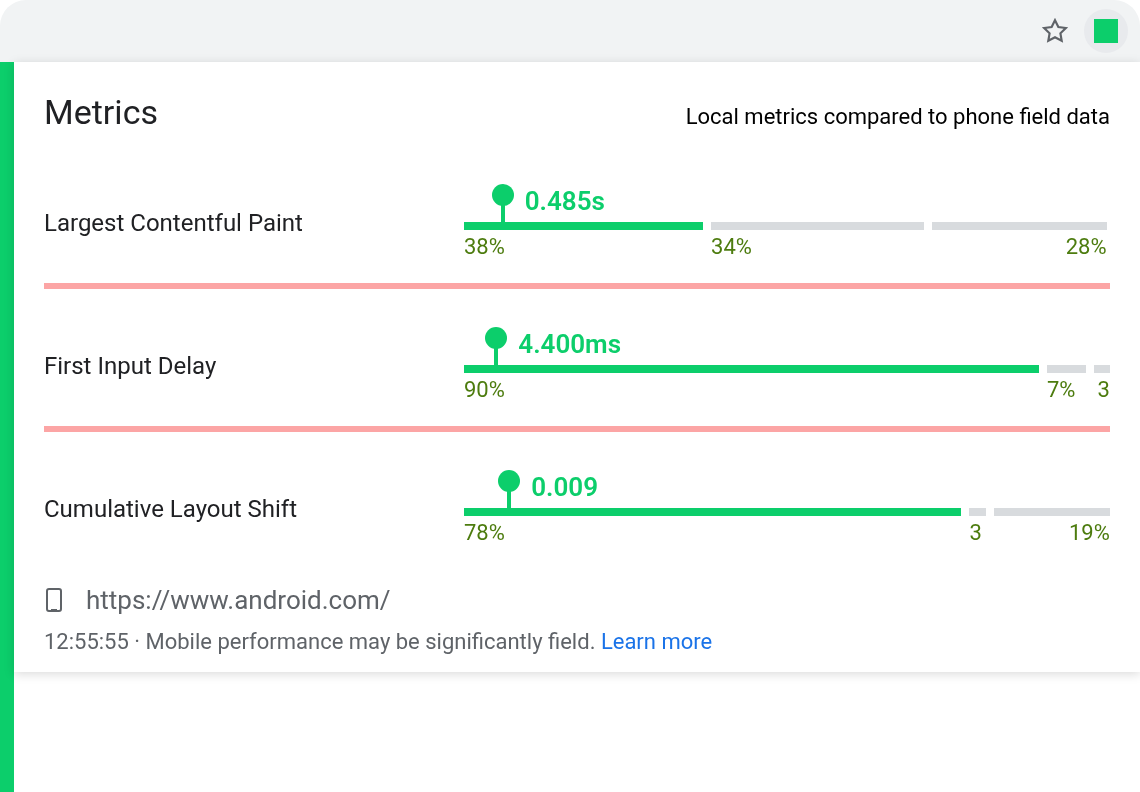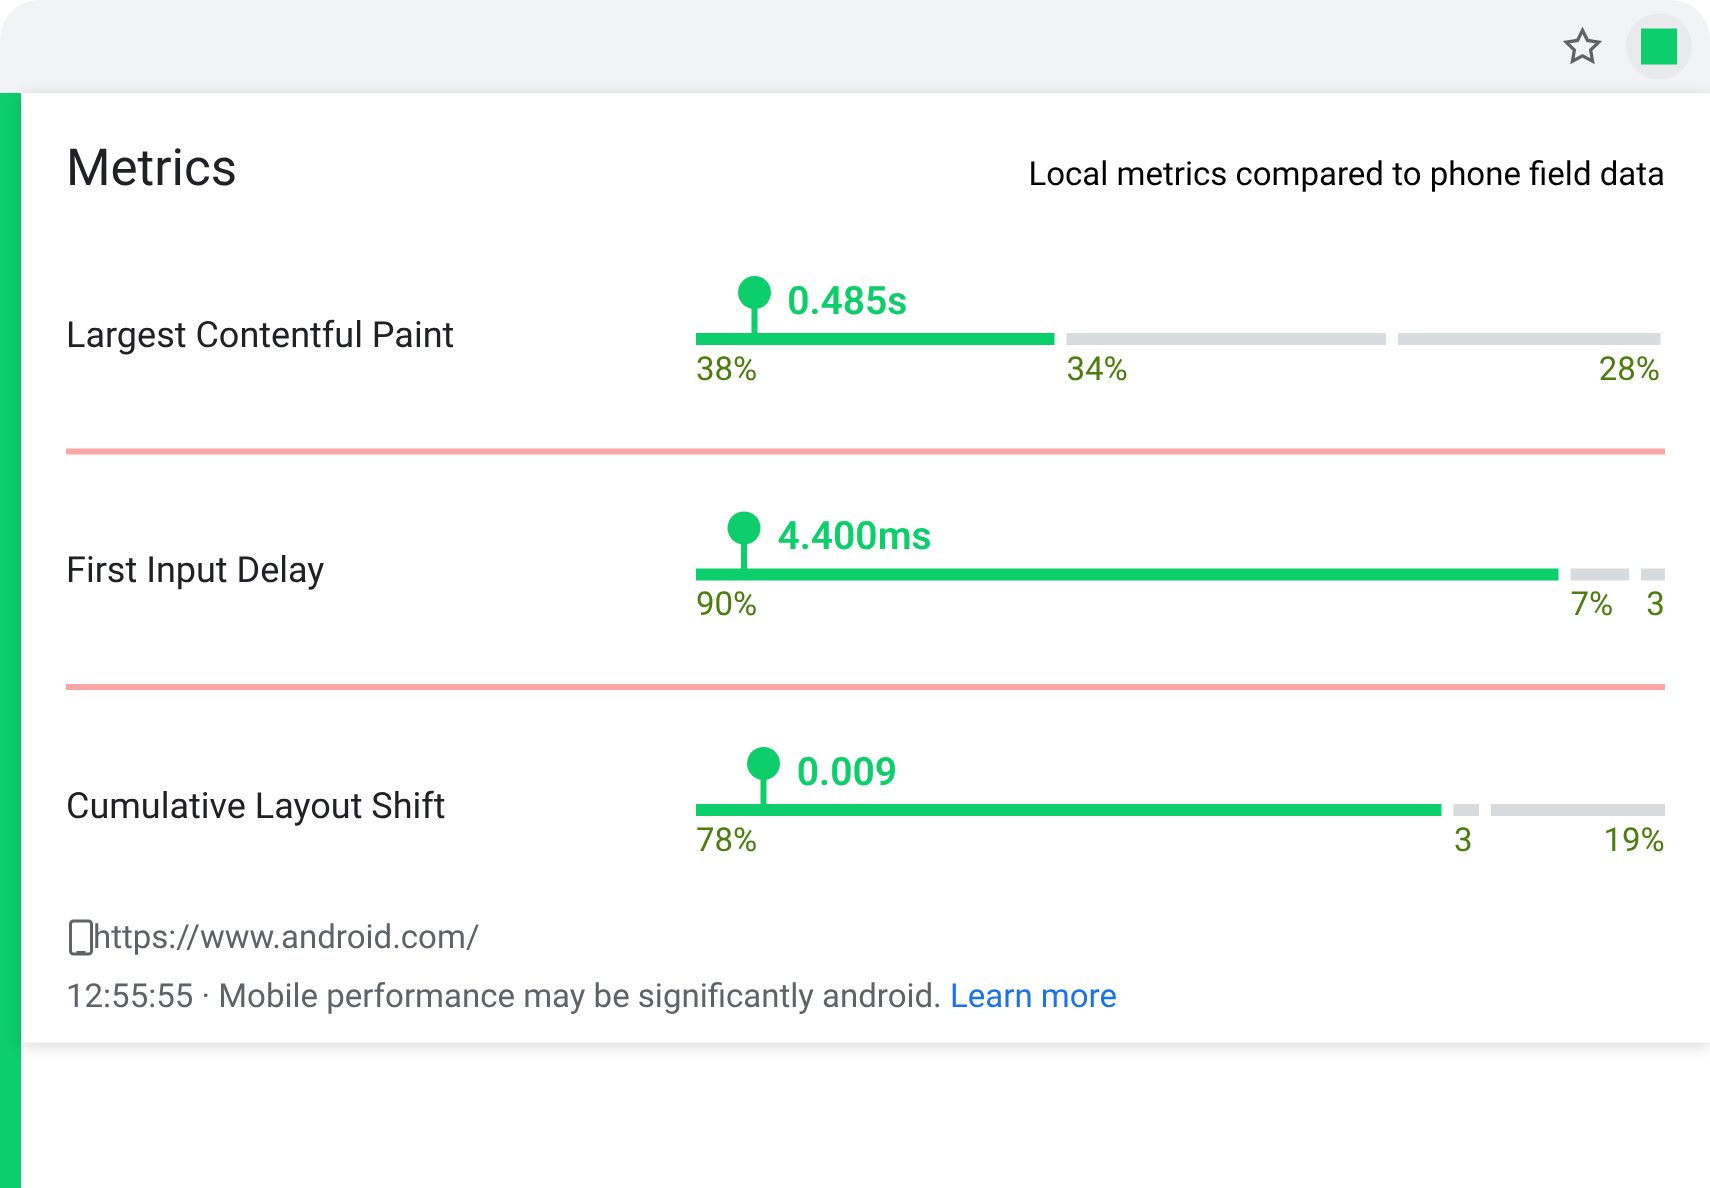--- a/index.html
+++ b/index.html
@@ -40,23 +40,23 @@
       display: flex;
       justify-content: space-between;
       align-items: baseline;
       margin-bottom: 54px;
     }
     .popup-title { font-size: 34px; font-weight: 400; color: #202124; }
     .popup-subtitle { font-size: 22px; color: #000000; margin-left: 12px; }
     .metric-row {
       display: flex;
       align-items: center;
-      padding-bottom: 40px;
+      padding-bottom: 24px;
       margin-bottom: 40px;
-      border-bottom: 4px solid #fca5a5;
+      border-bottom: 6px solid #fca5a5;
     }
     .metric-row:last-of-type { border-bottom: none; margin-bottom: 12px; padding-bottom: 24px;}
     .metric-label {
       width: 420px;
       font-size: 24px;
       color: #202124;
       flex-shrink: 0;
     }
     .metric-right { flex: 1; position: relative; }
     .marker-wrap { position: relative; flex-shrink:0; }
@@ -73,21 +73,21 @@
     .seg.green { background: #0cce6b; }
     .seg.grey { background: #d8dbde; }
     .seg-label-row { display:flex; gap:8px; width:100%; margin-top:4px;}
     .seg-label { font-size: 22px; color: #4d7c0f; position:relative;}
     .seg-label.left { text-align:left; }
     .seg-label.right { text-align:right; }
     .footer {
       border-top: none;
       padding-top: 4px;
     }
-    .url-row { display:flex; align-items:flex-start; gap: 0; color:#5f6368; font-size: 22px; margin-bottom: 14px;}
+    .url-row { display:flex; align-items:center; gap: 24px; color:#5f6368; font-size: 26px; margin-bottom: 14px;}
     .phone-icon { width:16px; height:24px; border:2px solid #5f6368; border-radius:3px; position:relative; flex-shrink:0; margin-left:2px;}
     .phone-icon::after { content:""; position:absolute; bottom:-1px; left:50%; transform:translateX(-50%); width:6px; height:2px; background:#5f6368;}
     .status-row { color:#5f6368; font-size: 22px; }
     .learn-link { color:#1a73e8; cursor:pointer; }
     .bg-strip { position:absolute; top:62px; left:0; width:14px; bottom:0; background:#0cce6b; z-index:-1;}
     .value-positioner { position:relative; height:36px; }
     .value-group { position:absolute; top:0; display:flex; align-items:flex-start;}
   </style>
 </head>
 <body>
@@ -185,16 +185,16 @@
         </div>
       </div>
     </div>
 
   <div class="footer">
     <div class="url-row">
       <div class="phone-icon"></div>
       <span>https://www.android.com/</span>
     </div>
     <div class="status-row">
-      <span>12:55:55</span><span> · </span><span>Mobile performance may be significantly android. </span><span class="learn-link">Learn more</span>
+      <span>12:55:55</span><span> · </span><span>Mobile performance may be significantly field. </span><span class="learn-link">Learn more</span>
     </div>
   </div>
 </div>
 
 </body></html>

